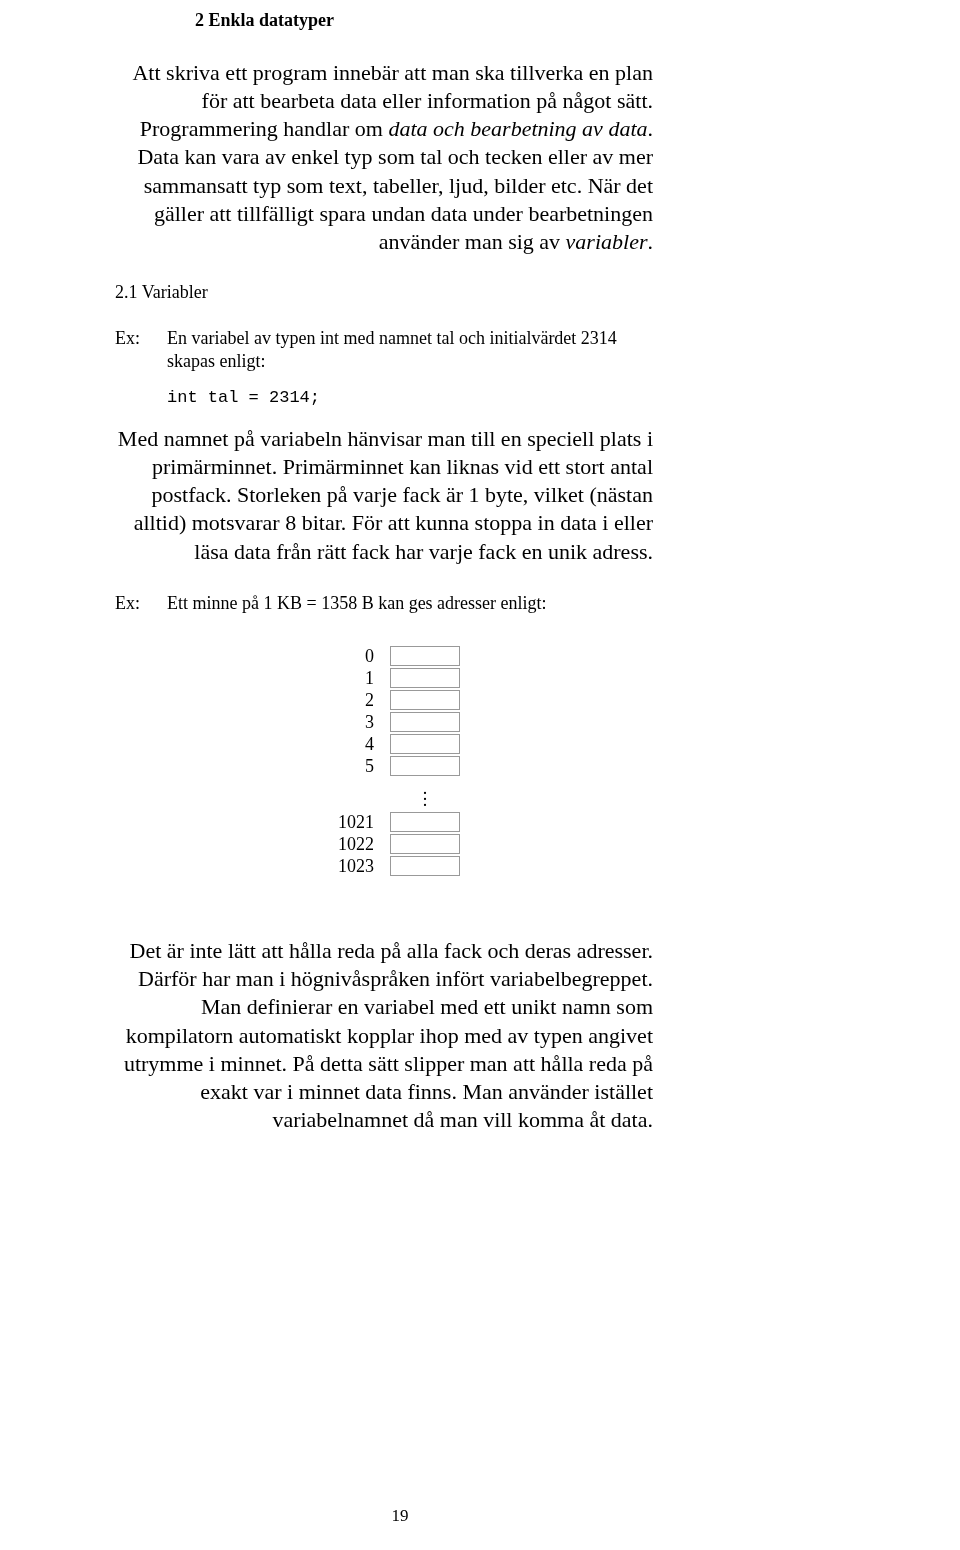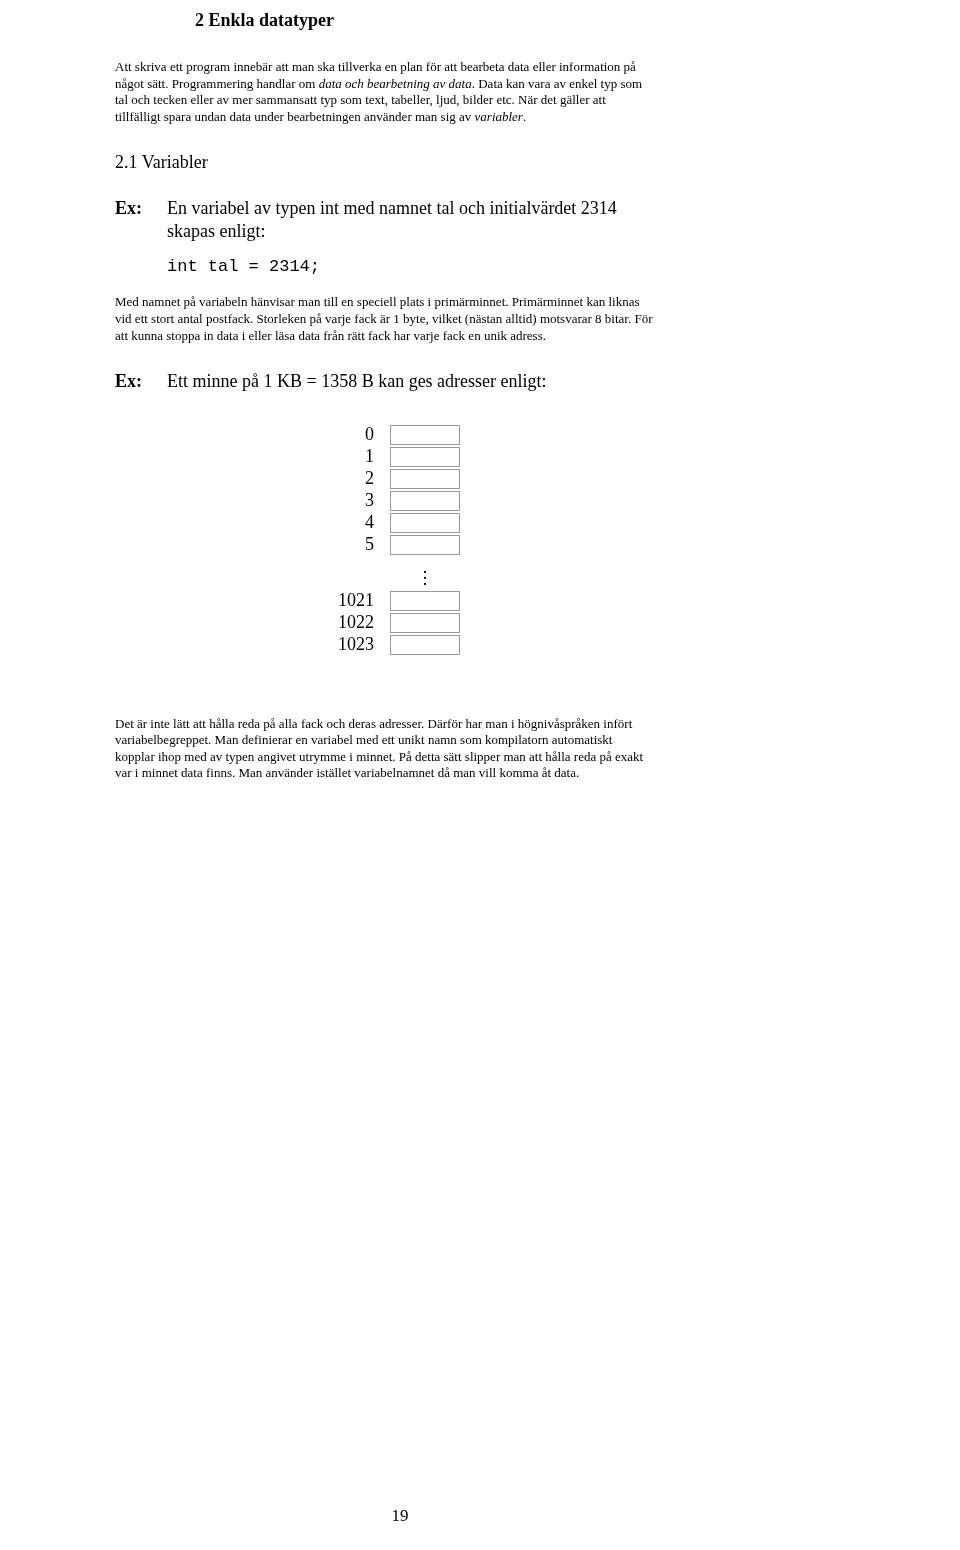--- a/index.html
+++ b/index.html
@@ -17,40 +17,39 @@
     position: relative;
   }
   .h1 {
     font-weight: bold;
     font-size: 18px;
     margin: 0 0 28px 0;
     text-align: left;
     padding-left: 80px;
   }
   .para {
-    font-size: 13px;
+    font-size: 22px;
     line-height: 1.28;
     margin: 0 0 26px 0;
-    text-align: left;
+    text-align: right;
   }
   .h2 {
     font-weight: normal;
     font-size: 18px;
     margin: 0 0 24px 0;
   }
   .exline {
     font-size: 18px;
     line-height: 1.3;
     margin: 0 0 14px 0;
     display: flex;
   }
   .exline .lbl {
     width: 52px;
     flex: 0 0 52px;
-    font-weight: bold;
   }
   .exline .txt {
     flex: 1;
   }
   .code {
     font-family: "Courier New", Courier, monospace;
     font-size: 17px;
     margin: 0 0 18px 52px;
   }
   .italic { font-style: italic; }

